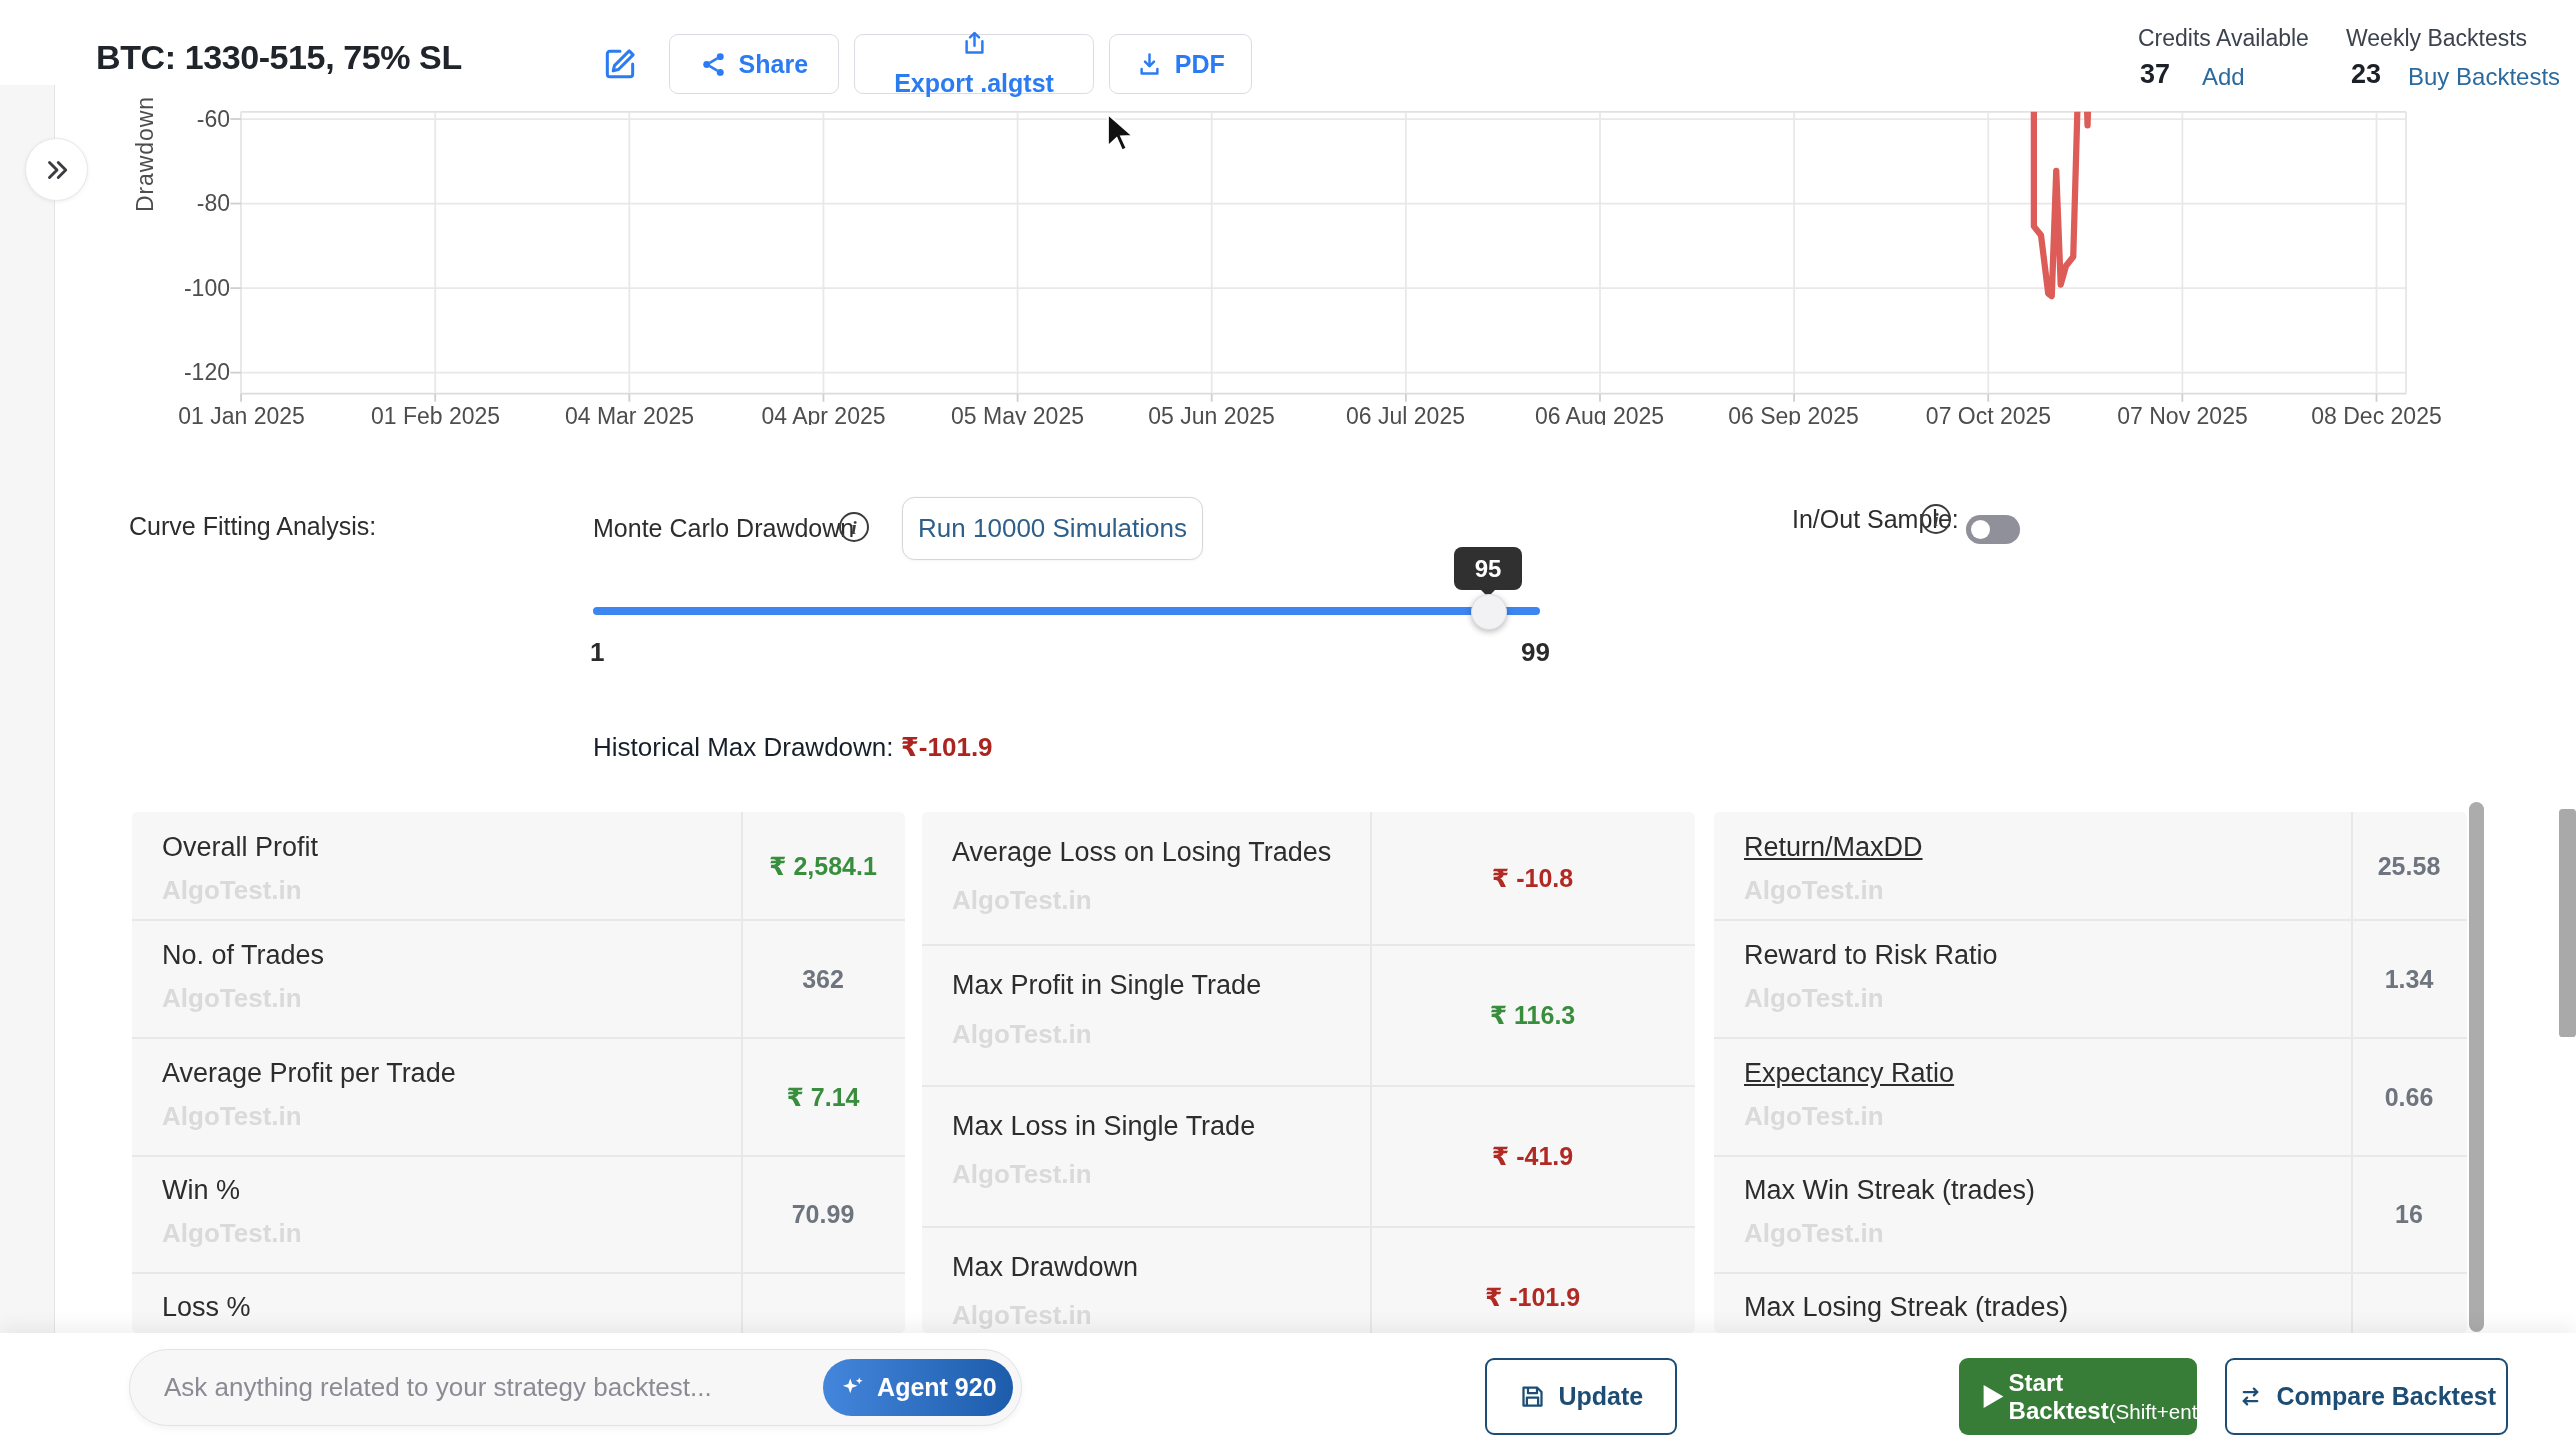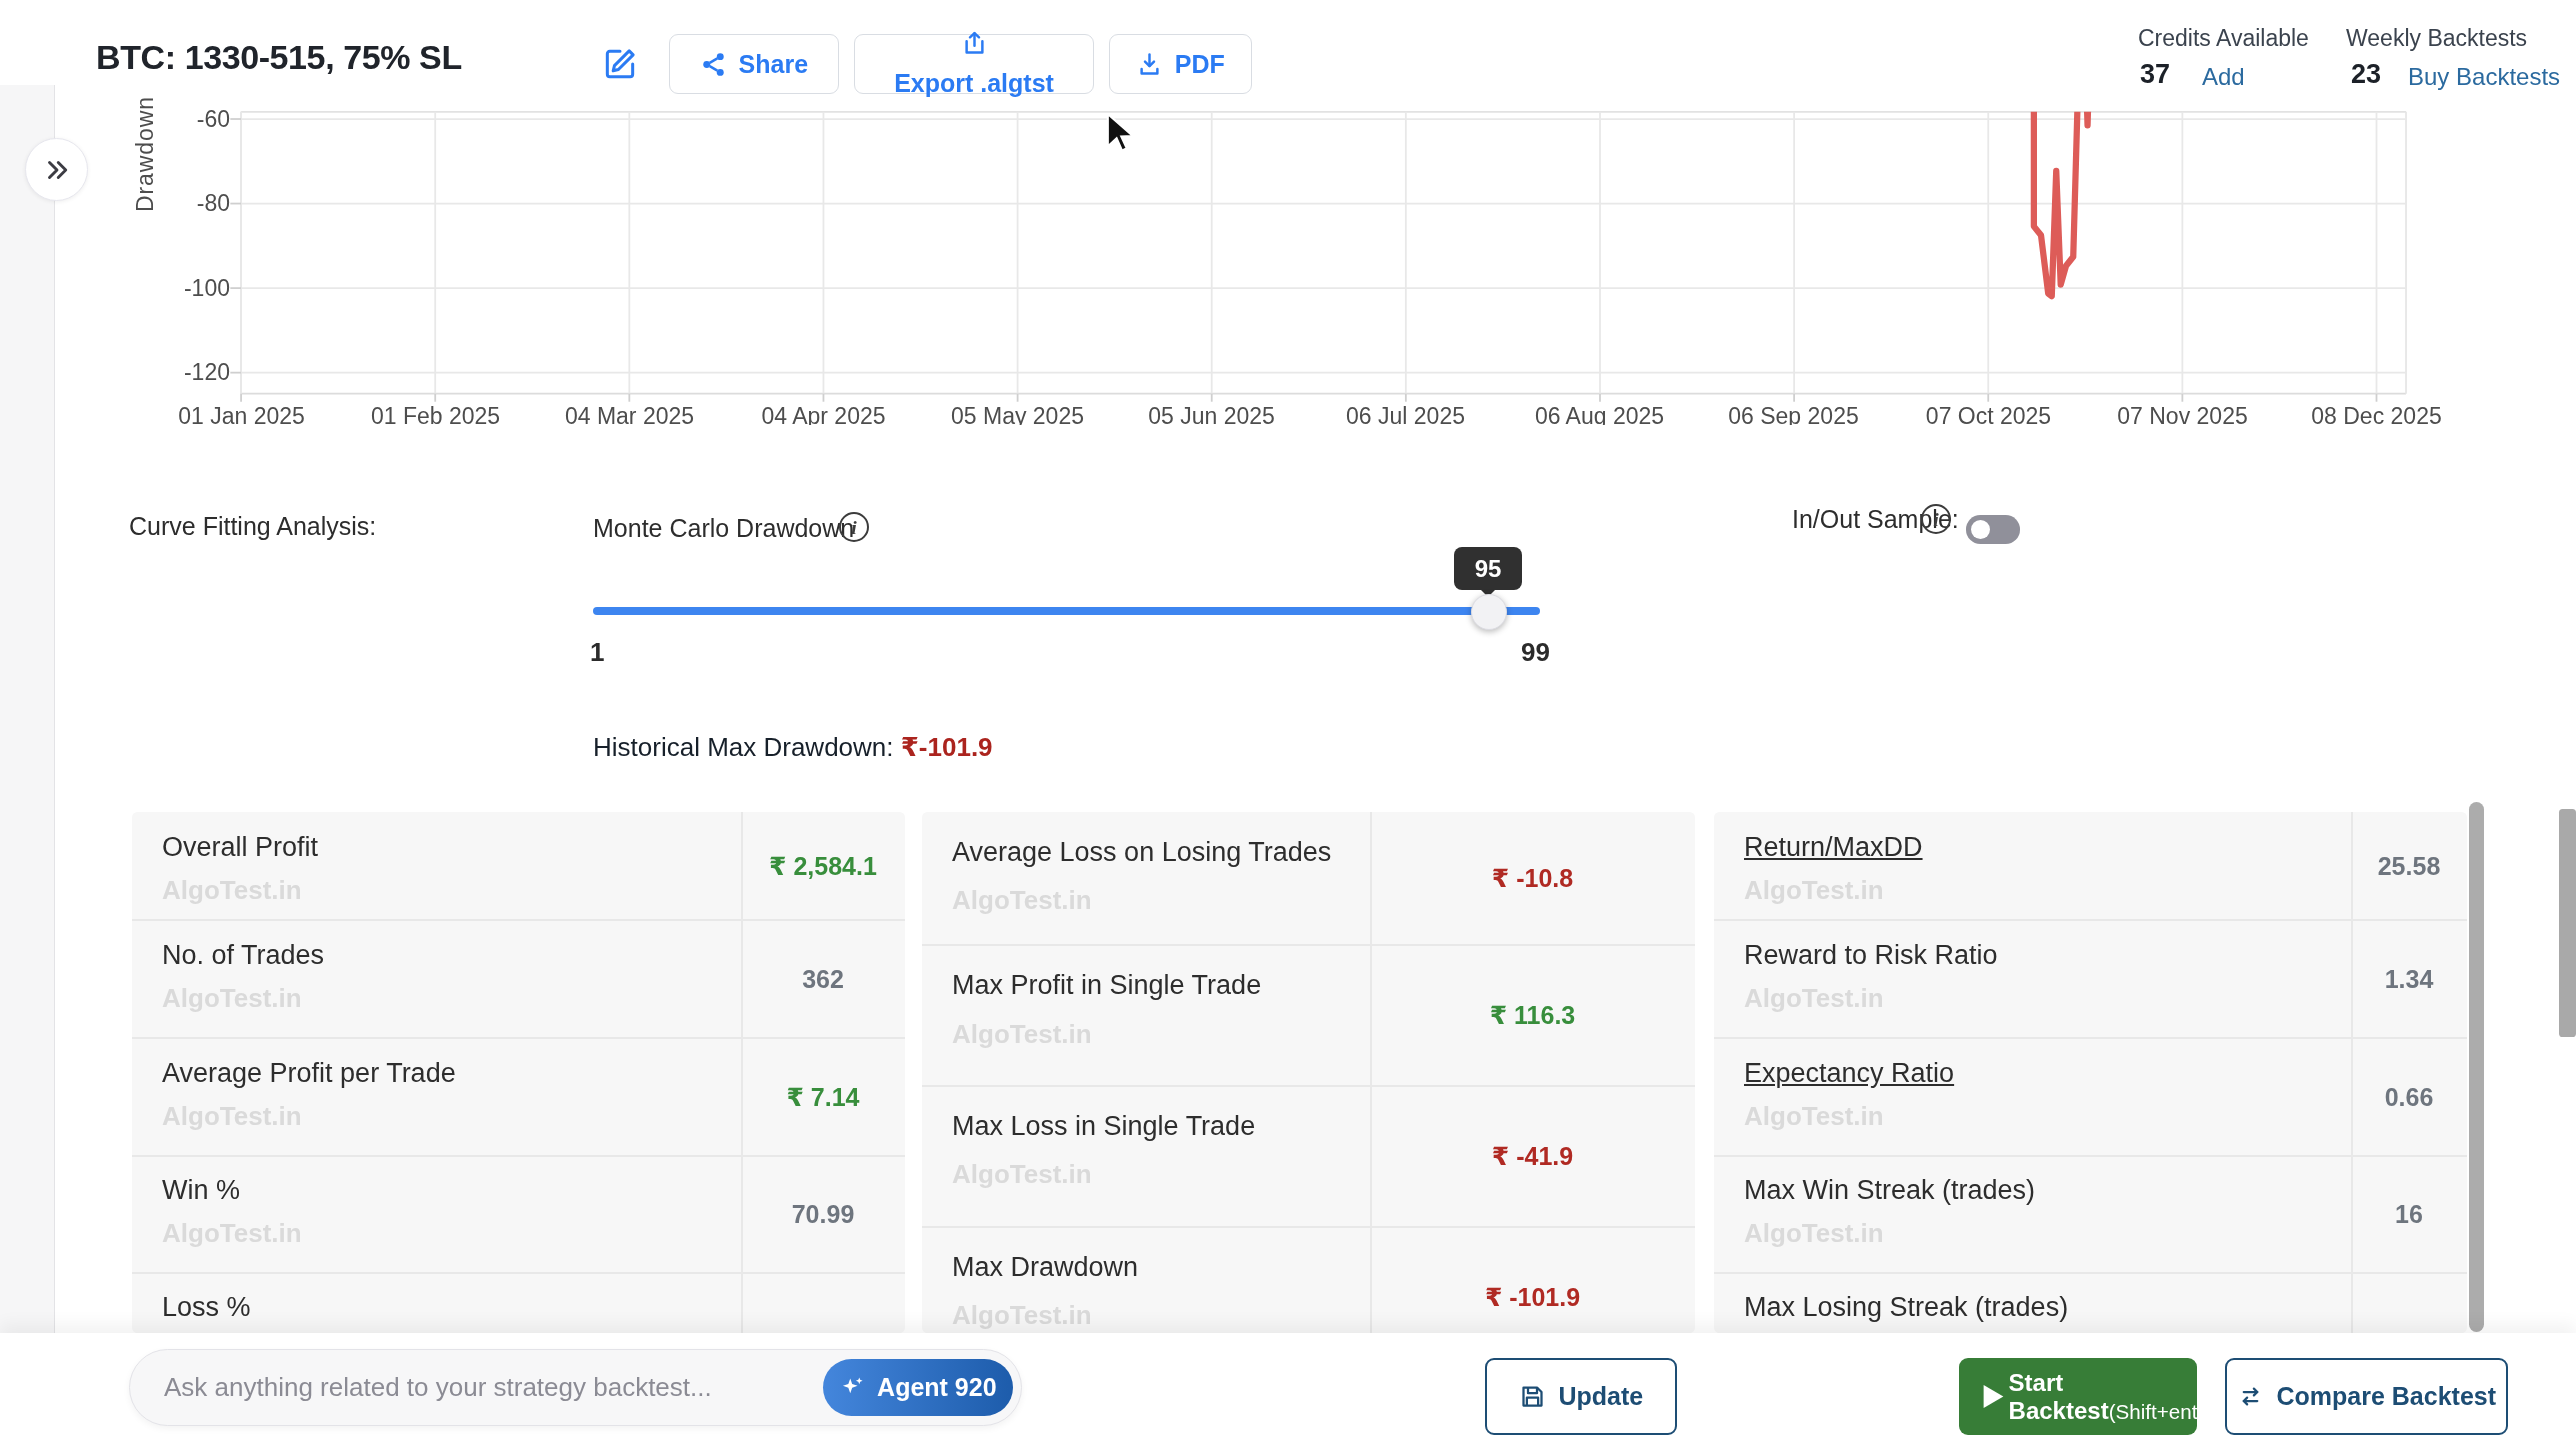--- a/index.html
+++ b/index.html
@@ -211,20 +211,21 @@
 
   <span class="abs icon" style="left:1103px;top:114px;">
     <svg width="34" height="38" viewBox="0 0 20 28">
       <polygon points="1,0 1,24 7.5,18 11.5,27 15,25.3 11,16.6 19.5,16.2" fill="#111" stroke="#fff" stroke-width="1.6"></polygon>
     </svg>
   </span>
 
   <div class="abs cf-text" style="left:129px;top:512px;">Curve Fitting Analysis:</div>
   <div class="abs cf-text" style="left:593px;top:514px;">Monte Carlo Drawdown</div>
   <span class="abs info-badge" style="left:839px;top:512px;">i</span>
+  <div class="abs run-btn">Run 10000 Simulations</div>
 
   <div class="abs slider-tip">95</div>
   <div class="abs slider-track"></div>
   <div class="abs slider-handle"></div>
   <div class="abs slider-minmax" style="left:590px;top:637px;">1</div>
   <div class="abs slider-minmax" style="left:1521px;top:637px;">99</div>
 
   <div class="abs mc-line" style="left:593px;top:732px;">
     <span>Historical Max Drawdown: </span><span class="mc-val">₹-101.9</span>
   </div>

